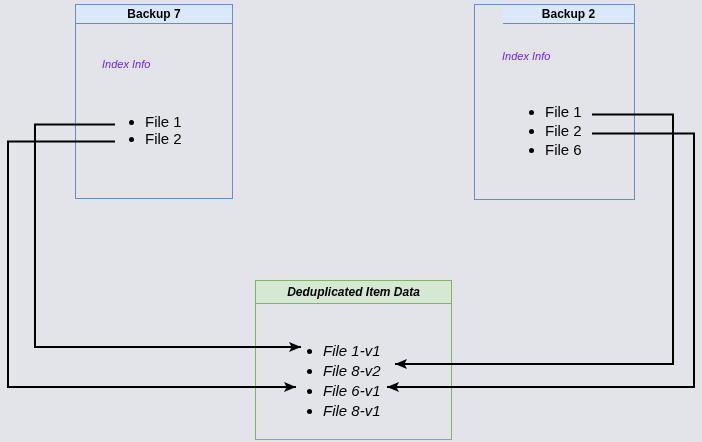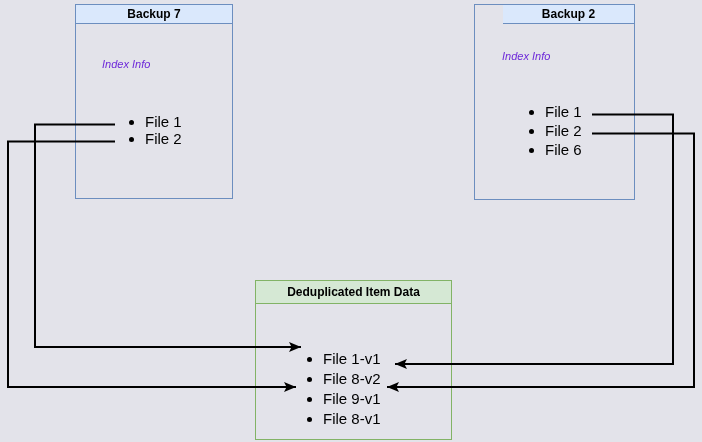--- a/index.html
+++ b/index.html
@@ -89,26 +89,26 @@
   <div class="node blue" style="left:474px; top:4px; width:161px; height:196px;padding-left:28px;">
     <div class="node-header">Backup 2</div>
     <div class="section-label" style="left:27px; top:45px;">Index Info</div>
     <ul class="file-list lh19" style="left:54px; top:97px;">
       <li>File 1</li>
       <li>File 2</li>
       <li>File 6</li>
     </ul>
   </div>
 
-  <div class="node green" style="left:255px; top:280px; width:197px; height:160px;">
+  <div class="node green" style="left:255px; top:280px; width:197px; height:160px;font-style:italic;">
     <div class="node-header">Deduplicated Item Data</div>
-    <ul class="file-list lh20" style="left:51px; top:68px;text-align:center;">
+    <ul class="file-list lh20" style="left:51px; top:60px;text-align:center;">
       <li>File 1-v1</li>
       <li>File 8-v2</li>
-      <li>File 9-v1</li>
+      <li>File 6-v1</li>
       <li>File 8-v1</li>
     </ul>
   </div>
 
   <svg id="arrow-layer" width="702" height="442" viewBox="0 0 702 442">
     <defs>
       <marker id="arrowhead" markerUnits="userSpaceOnUse" markerWidth="14" markerHeight="10" refX="12" refY="5" orient="auto">
         <path d="M0,0 L12,5 L0,10 L2.6,5 Z" fill="#000000"></path>
       </marker>
     </defs>

